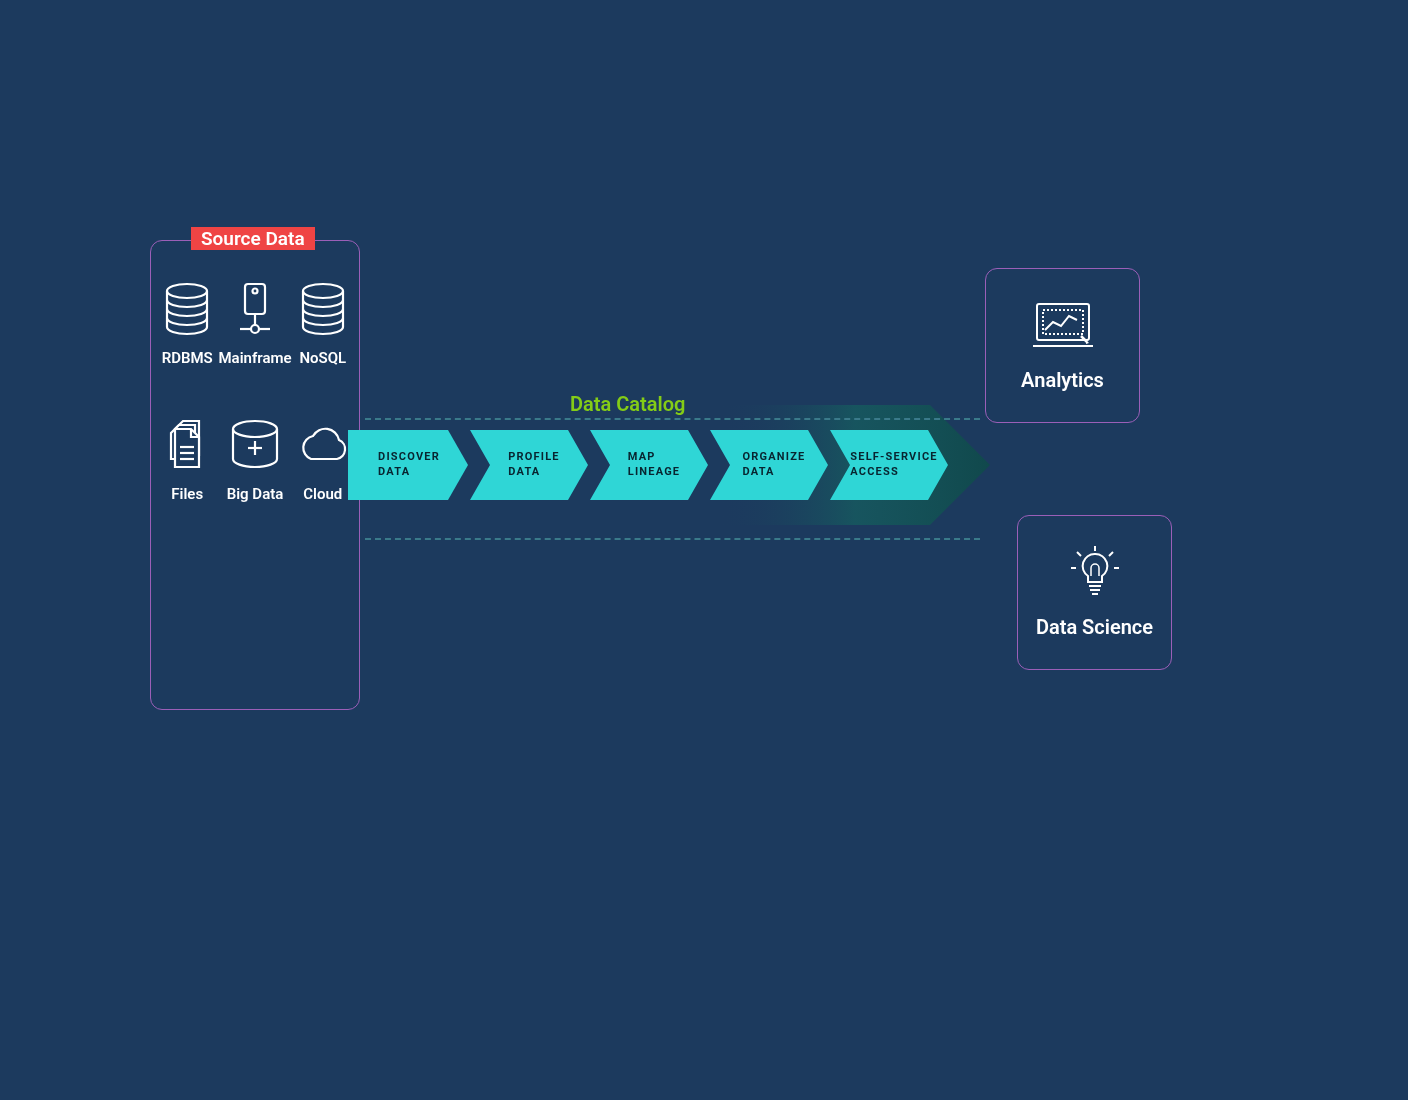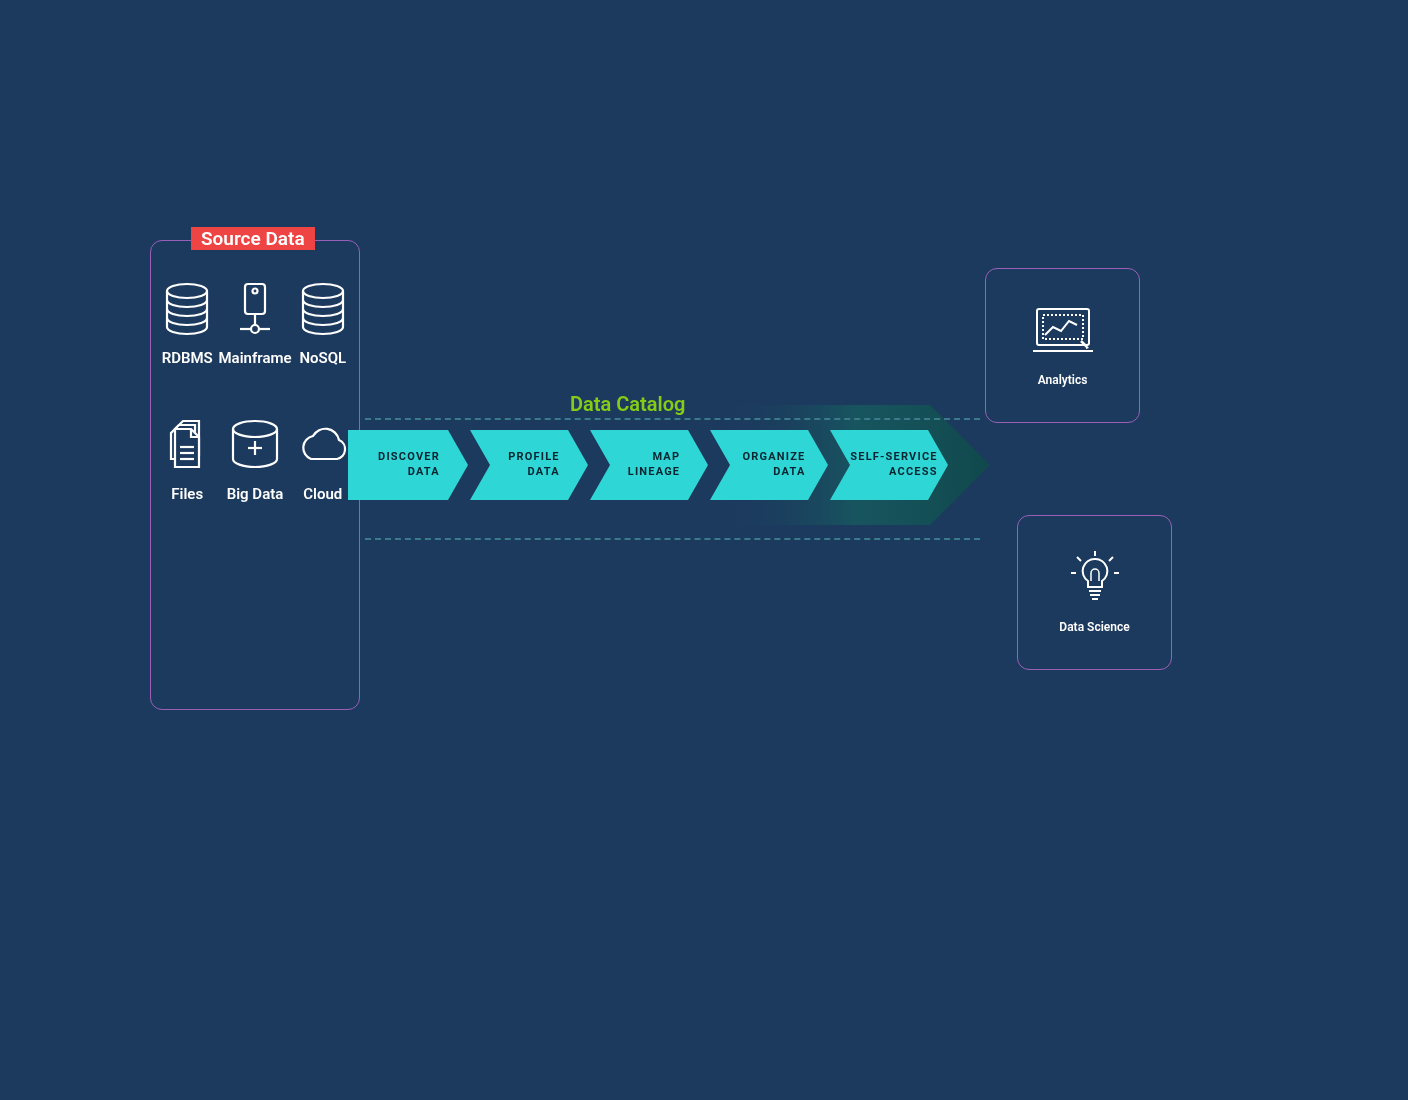--- a/index.html
+++ b/index.html
@@ -91,21 +91,21 @@
     height: 70px;
     display: flex;
   }
   .chevron {
     position: relative;
     width: 120px;
     height: 70px;
     display: flex;
     align-items: center;
     justify-content: center;
-    text-align: right;
+    text-align: left;
   }
   .chevron svg {
     position: absolute;
     top: 0; left: 0;
     width: 100%; height: 100%;
   }
   .chevron-text {
     position: relative;
     z-index: 2;
     color: #082530;
@@ -146,21 +146,21 @@
   .output-datascience { top: 515px; margin-left: 32px; }
   .output-icon {
     width: 64px;
     height: 52px;
     display: flex;
     align-items: center;
     justify-content: center;
   }
   .output-label {
     color: #ffffff;
-    font-size: 12px;
+    font-size: 20px;
     font-weight: 600;
   }
 </style>
 </head>
 <body>
 
 <div class="source-box">
   <div class="source-title-wrap">
     <span class="source-title">Source Data</span>
   </div>

